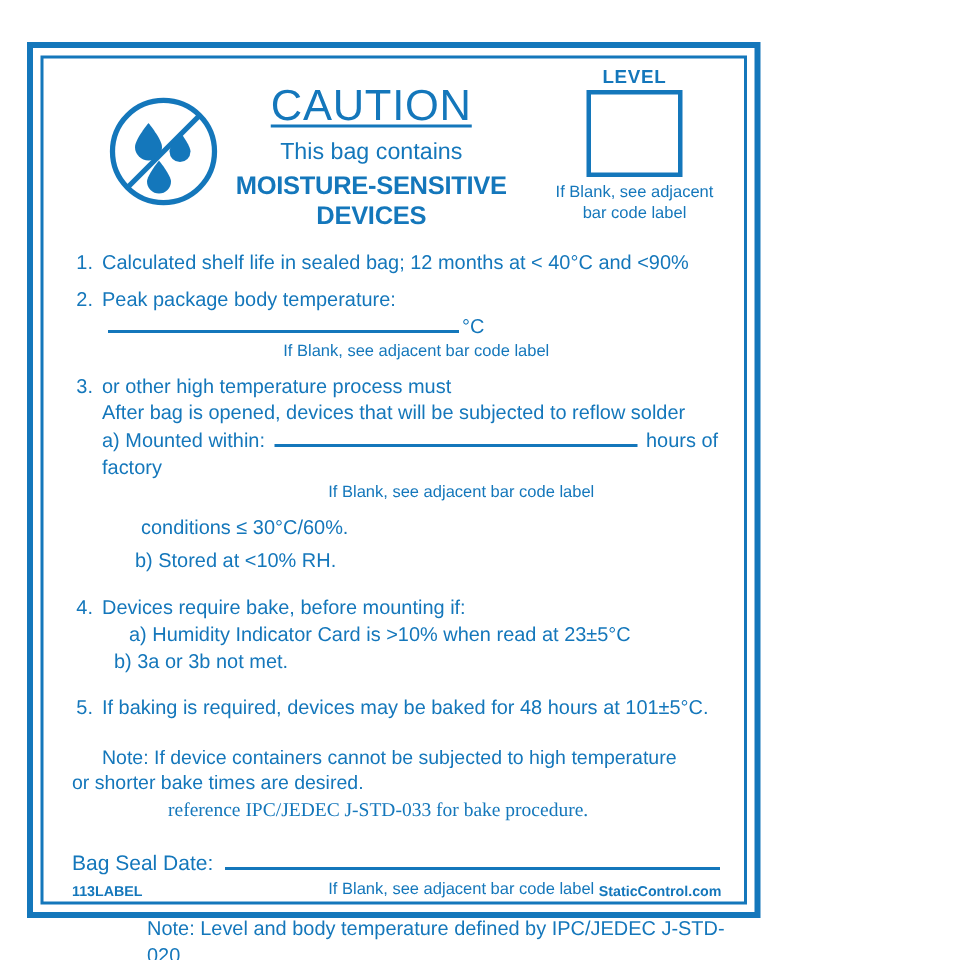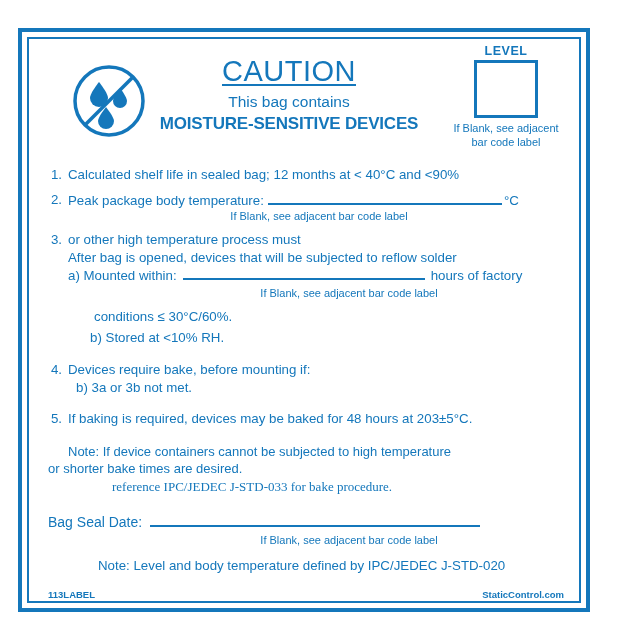--- a/index.html
+++ b/index.html
@@ -10,21 +10,21 @@
   body {
     width: 640px;
     height: 640px;
     font-family: "Liberation Sans", sans-serif;
     color: #1477bb;
   }
   .label-wrap {
     position: absolute;
     left: 18px;
     top: 28px;
-    width: 572px;
+    width: 489px;
     height: 584px;
     box-sizing: border-box;
   }
   .outer-border {
     position: absolute;
     inset: 0;
     border: 4px solid #1477bb;
     box-sizing: border-box;
   }
   .inner-border {
@@ -259,26 +259,27 @@
         <span class="itxt">After bag is opened, devices that will be subjected to reflow solder</span>
         <div class="sub-a mounted-row"><span>a)  Mounted within:</span><span class="rule"></span><span>hours of factory</span></div>
         <div class="note3">If Blank, see adjacent bar code label</div>
         <div class="cond">conditions ≤ 30°C/60%.</div>
         <div class="sub-item">b)  Stored at &lt;10% RH.</div>
       </div>
 
       <div class="item gap-item" style="margin-top:14px;">
         <span class="num">4.</span>
         <span class="itxt">Devices require bake, before mounting if:</span>
+        <span class="itxt" style="margin-left:48px;">a) Humidity Indicator Card is &gt;10% when read at 23±5°C</span>
         <span class="itxt" style="margin-left:22px;padding-left:16px;">b) 3a or 3b not met.</span>
       </div>
 
       <div class="item">
         <span class="num">5.</span>
-        <span class="itxt">If baking is required, devices may be baked for 48 hours at 203±5°C.</span>
+        <span class="itxt">If baking is required, devices may be baked for 48 hours at 101±5°C.</span>
       </div>
 
       <div class="note-block">
         <div>Note: If device containers cannot be subjected to high temperature</div>
         <div style="margin-left:-20px;">or shorter bake times are desired.</div>
         <div class="note-ref">reference IPC/JEDEC J-STD-033 for bake procedure.</div>
       </div>
 
       <div class="seal-row"><span>Bag Seal Date:</span><span class="rule"></span></div>
       <div class="seal-note">If Blank, see adjacent bar code label</div>

